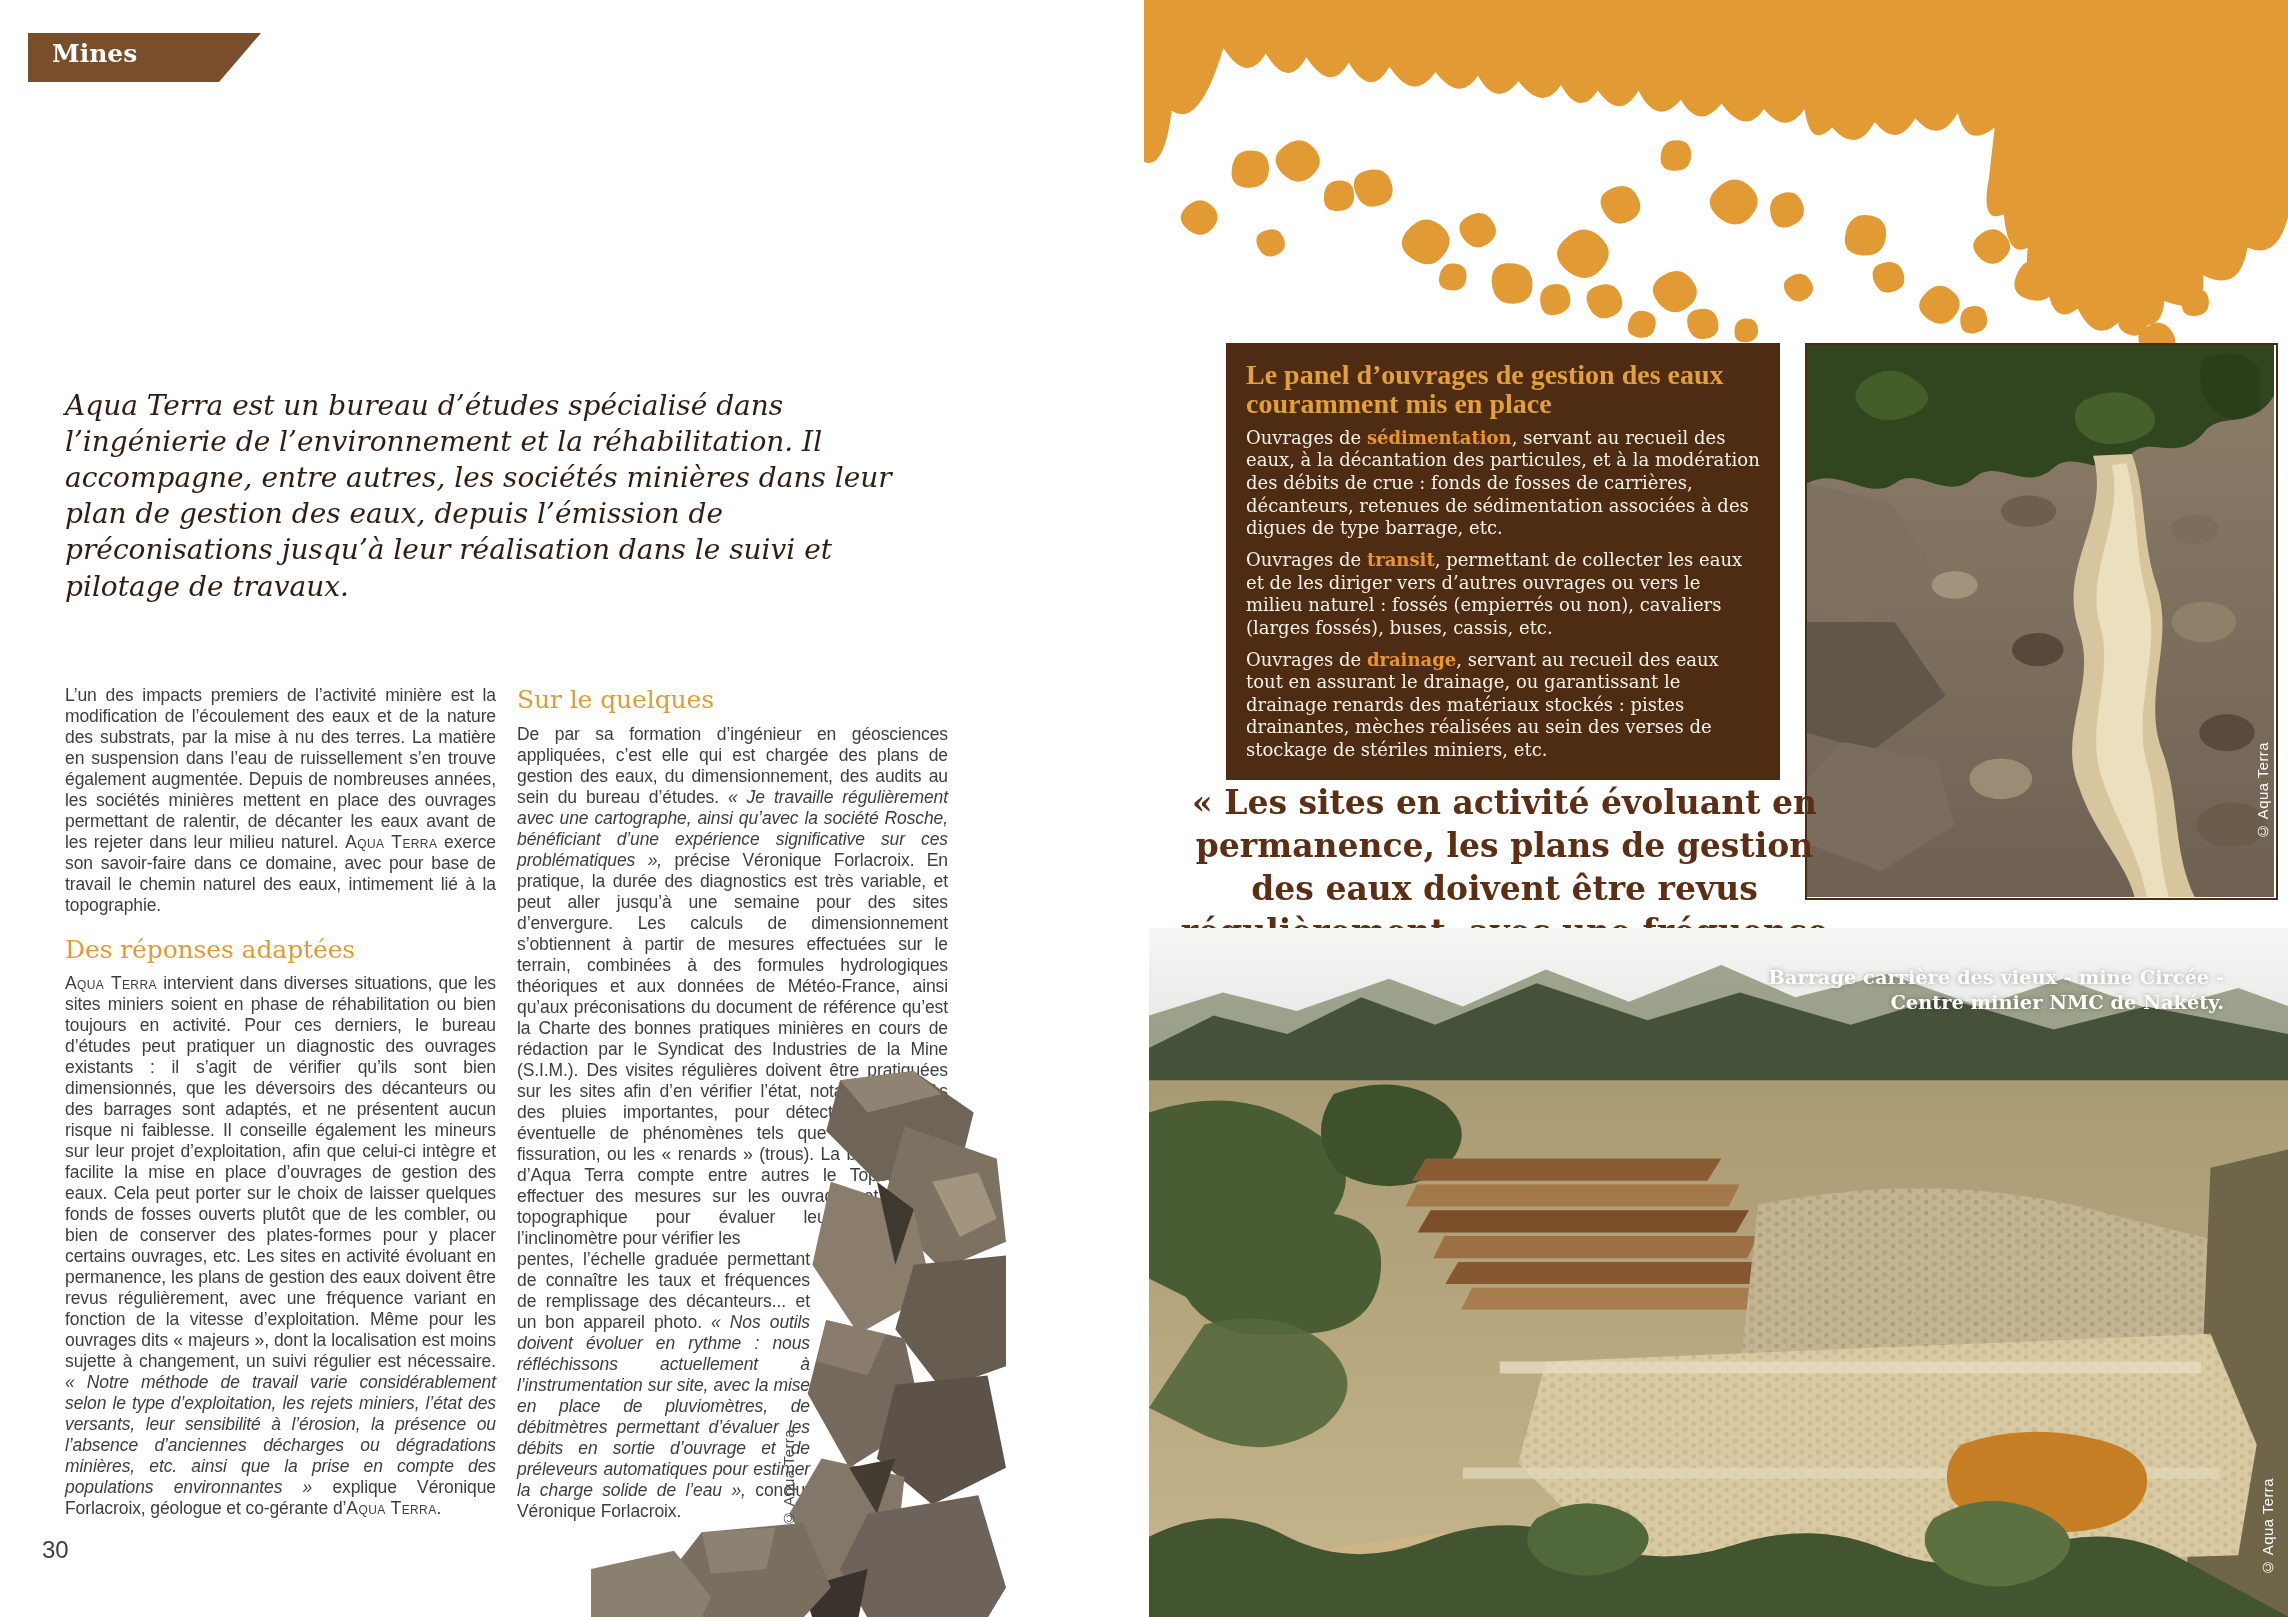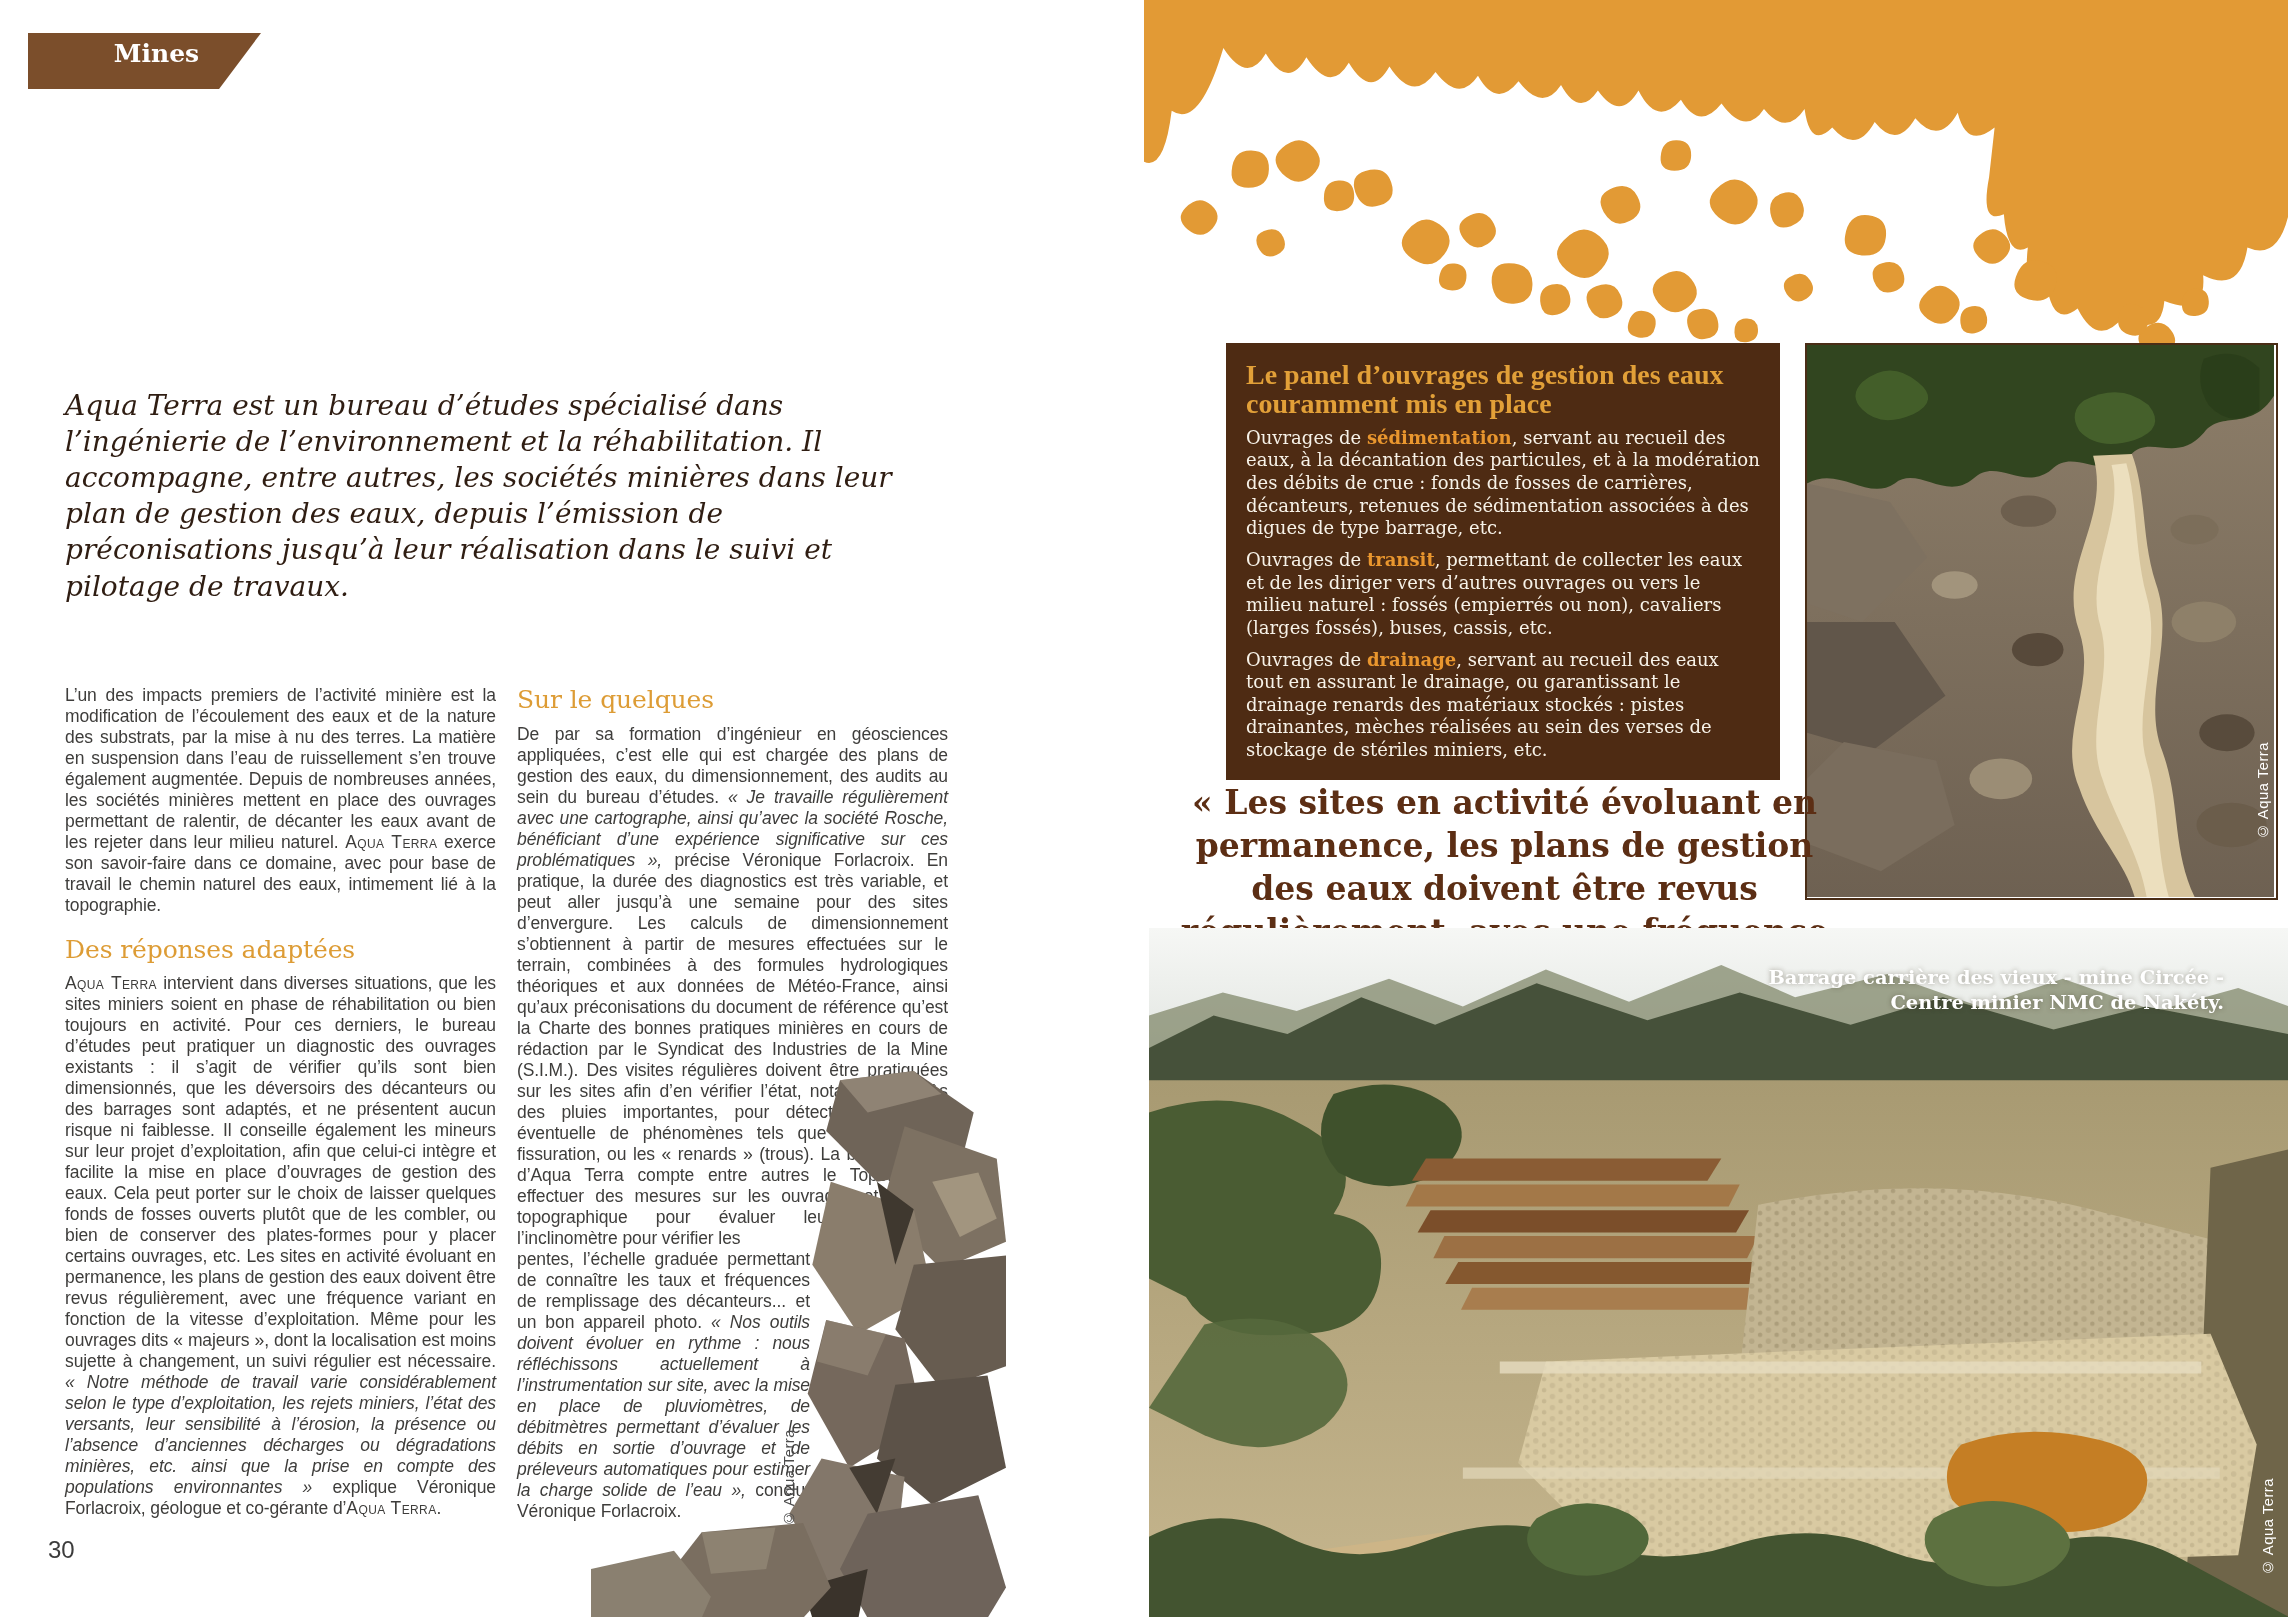--- a/index.html
+++ b/index.html
@@ -2,25 +2,25 @@
 <html lang="fr" style="--accent: #E2A038; --accent2: #DD9C35; --keyword: #E9962E; --tab_brown: #7B4E2B; --panel_brown: #4E2B13; --quote_brown: #5C2E14; --photo_border: #4A2D16; --body_text: #3E3D3B; --intro_text: #2F1D12; --decor_orange: #E29A35;font-size:14.8px"><head>
 <meta charset="utf-8">
 <style>
   html,body{margin:0;padding:0;background:#e8e8e8;}
   #page{
     position:relative;width:2289px;height:1618px;background:#ffffff;
     overflow:hidden;font-family:"Liberation Sans",sans-serif;
   }
   
   .tab{
-    position:absolute;left:28px;top:33px;width:233px;height:56px;
+    position:absolute;left:28px;top:33px;width:233px;height:49px;
     background:var(--tab_brown,#7B4E2B);
     clip-path:polygon(0 0,100% 0,82% 100%,0 100%);
     color:#fff;font-family:"DejaVu Serif",serif;font-weight:bold;
-    font-size:25px;line-height:41px;padding-left:24px;box-sizing:border-box;text-align:center;
+    font-size:25px;line-height:41px;padding-left:24px;box-sizing:border-box;
   }
   .title{
     position:absolute;left:61px;top:183px;width:978px;
     font-family:"DejaVu Serif",serif;font-weight:bold;
     font-size:61px;line-height:1.12;color:var(--accent,#E2A038);
     letter-spacing:-0.9px;
   }
   .intro{
     position:absolute;left:65px;top:388px;width:835px;
     font-family:"DejaVu Serif",serif;font-size:28px;line-height:1.29;
@@ -39,21 +39,21 @@
     font-family:"DejaVu Serif",serif;font-size:25px;line-height:29.5px;
     color:var(--accent2,#DD9C35);margin:18.5px 0 9.2px 0;font-weight:normal;
   }
   .colhead.first{margin-top:0;}
   .bodycol p{margin:0 0 0 0;}
   .narrow{padding-right:138px;}
   .seg-italic{font-style:italic;}
   .seg-smallcaps{font-variant:small-caps;letter-spacing:0.4px;}
   .seg-keyword{color:var(--keyword,#E9962E);font-weight:bold;}
   .pagenum{
-    position:absolute;left:48px;top:1536px;font-size:24px;color:#3c3c3c;
+    position:absolute;left:42px;top:1536px;font-size:24px;color:#3c3c3c;
   }
   #rocks{position:absolute;left:591px;top:1071px;width:415px;height:547px;z-index:2;}
   .vcredit{
     position:absolute;writing-mode:vertical-rl;transform:rotate(180deg);
     font-size:14.8px;letter-spacing:0.5px;white-space:nowrap;z-index:3;
   }
   #rocks-credit{left:781px;top:1429px;color:#4b4b4b;}
   
   #decor{position:absolute;left:1144px;top:0;width:1144px;height:351px;z-index:0;}
   .panel{

